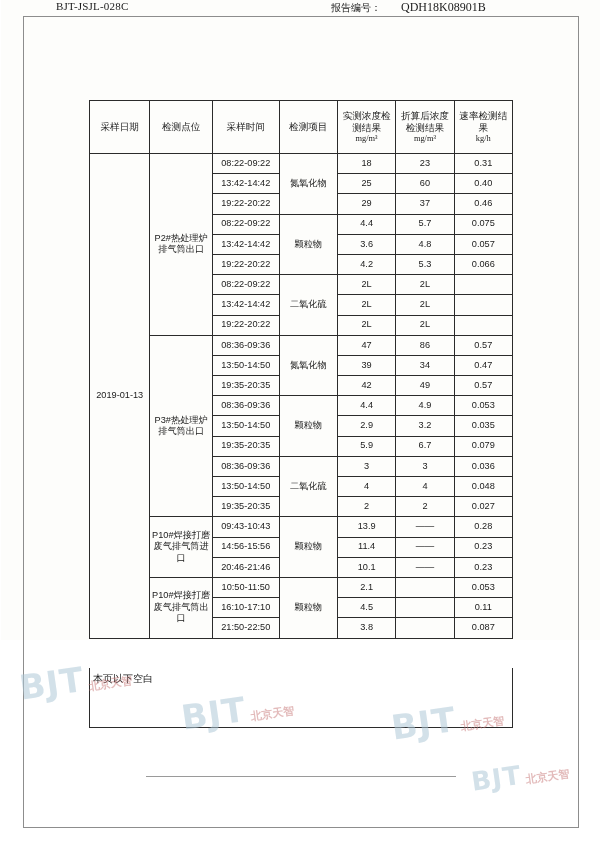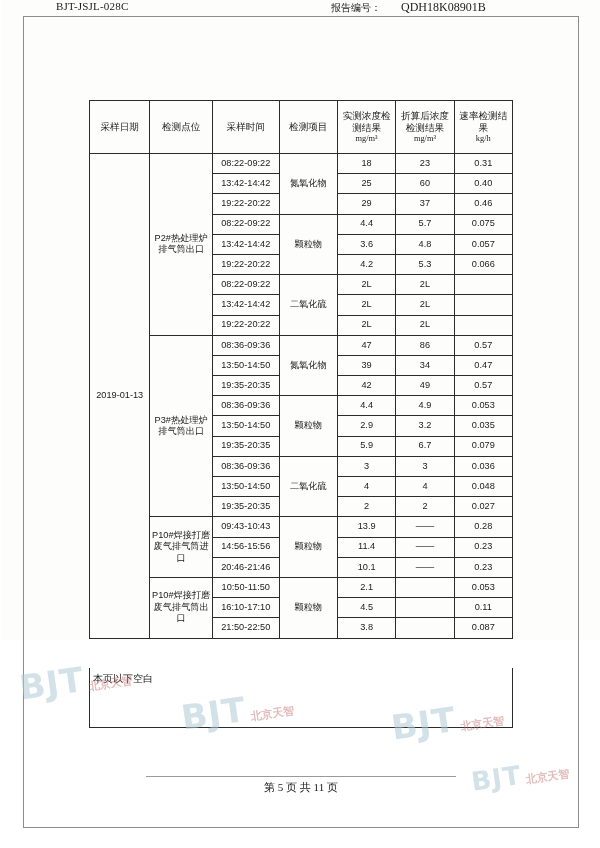--- a/index.html
+++ b/index.html
@@ -378,14 +378,13 @@
   <div class="right-rule"></div>
   <div class="bottom-line"></div>
   <div class="blank-note cjk">本页以下空白</div>
 
   <div class="wm wm1">BJT<small class="wm-red"> 北京天智</small></div>
   <div class="wm wm2">BJT<small class="wm-red"> 北京天智</small></div>
   <div class="wm wm3">BJT<small class="wm-red"> 北京天智</small></div>
   <div class="wm wm4">BJT<small class="wm-red"> 北京天智</small></div>
 
   <div class="footer-rule"></div>
-  <div class="footer">第 5 页  共 11 页</div>
 </div>
 
 </body></html>

